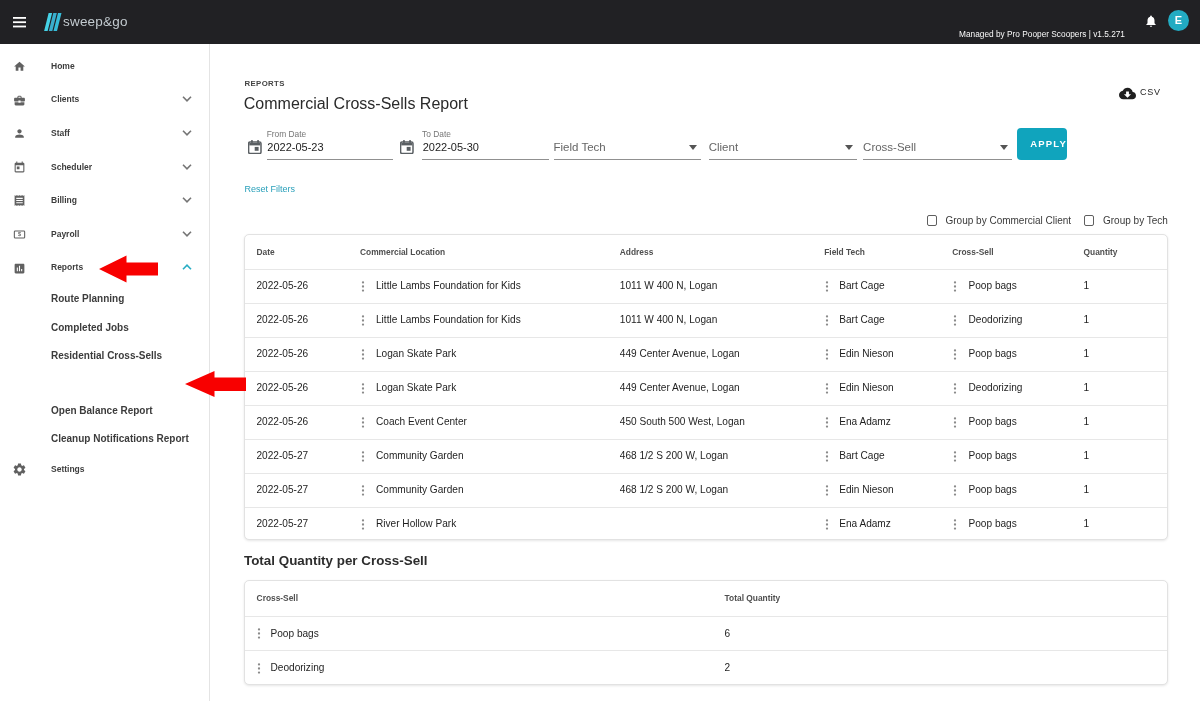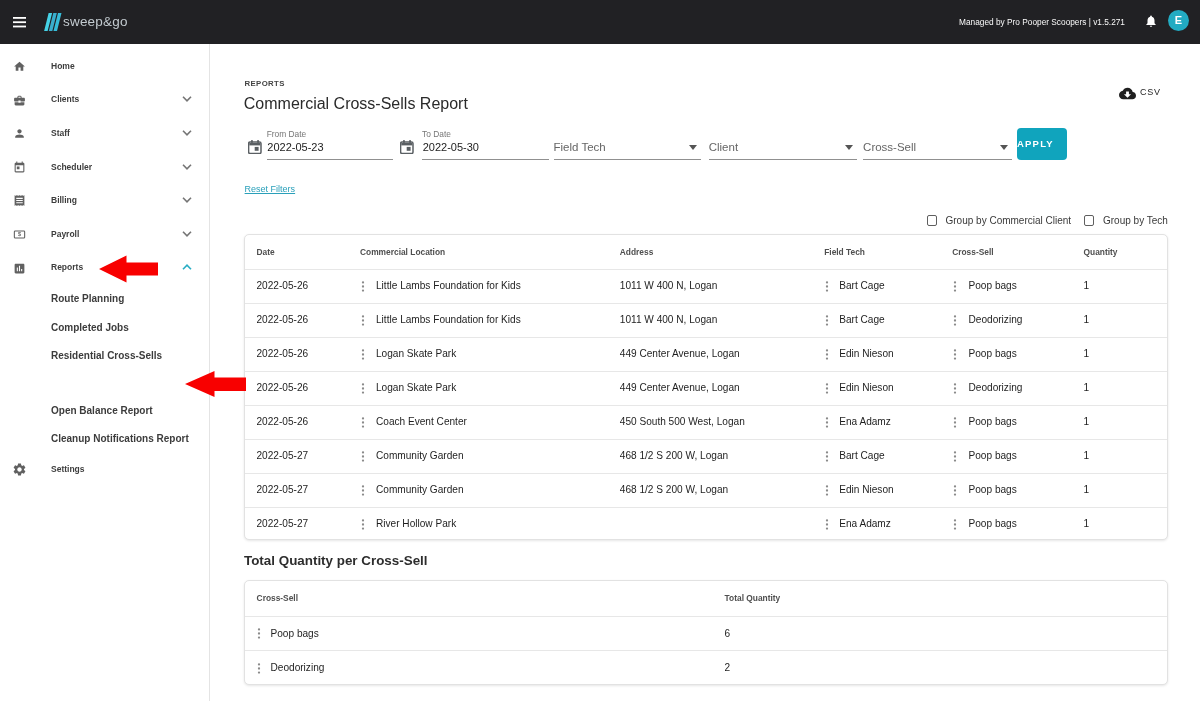--- a/index.html
+++ b/index.html
@@ -1,20 +1,20 @@
 <!DOCTYPE html>
 <html><head>
 <meta charset="utf-8">
 <style>
 *{margin:0;padding:0;box-sizing:border-box}
 html,body{width:1200px;height:701px;background:#fff;font-family:"Liberation Sans",sans-serif;overflow:hidden;position:relative}
 .abs{position:absolute}
 
 #topbar{position:absolute;left:0;top:0;width:1200px;height:44px;background:#212124;z-index:30}
-#tb-right{position:absolute;right:75px;top:0;height:32px;line-height:44px;color:#fafafa;font-size:8.3px}
+#tb-right{position:absolute;right:75px;top:12px;height:32px;line-height:44px;color:#fafafa;font-size:8.3px}
 #avatar{position:absolute;left:1168px;top:10px;width:21px;height:21px;border-radius:50%;background:#22abc2;color:#fff;font-size:11px;font-weight:bold;text-align:center;line-height:21px}
 #logo-text{position:absolute;left:63px;top:0;height:44px;line-height:44px;color:#c3cbd0;font-size:13.5px;letter-spacing:.2px}
 
 #sidebar{position:absolute;left:0;top:44px;width:210px;height:657px;background:#fff;border-right:1px solid #e4e4e4;z-index:5}
 .mi{position:absolute;left:0;width:210px;height:33.6px}
 .mi .t{position:absolute;left:51px;top:0;line-height:33.6px;font-size:8.5px;font-weight:bold;color:#3d3d3d;white-space:nowrap}
 .mi svg.ic{position:absolute;left:13px;top:10.3px}
 .mi svg.ch{position:absolute;left:182px;top:13px}
 .si{position:absolute;left:0;width:210px;height:28.1px}
 .si .t{position:absolute;left:51px;top:0;line-height:28.1px;font-size:10px;font-weight:bold;color:#3c3c3c;white-space:nowrap}
@@ -22,22 +22,22 @@
 .si.active .t{color:#29a5bf}
 #lbl-reports{position:absolute;left:244.6px;top:78.5px;line-height:10px;font-size:7.8px;font-weight:bold;color:#454545;letter-spacing:.35px}
 #h1{position:absolute;left:243.8px;top:93.5px;line-height:20px;font-size:16px;color:#2a2a2a}
 #csv{position:absolute;left:1119px;top:83px;width:60px;height:18px;color:#1f1f1f}
 #csv span{position:absolute;left:21px;top:0;line-height:18px;font-size:9px;font-weight:normal;letter-spacing:.7px}
 
 .fld-label{position:absolute;font-size:8.4px;color:#767676;line-height:10px}
 .fld-value{position:absolute;font-size:11px;color:#1c1c1c;line-height:13px}
 .uline{position:absolute;height:0;border-bottom:1px solid #909090}
 .sel-label{position:absolute;font-size:11.5px;color:#666;line-height:13px}
-#apply{position:absolute;left:1017px;top:128px;width:50px;height:32px;background:#10a4bd;border-radius:4px;color:#fff;font-size:9.5px;font-weight:bold;letter-spacing:1.2px;text-align:left;line-height:32px}
-#reset{position:absolute;left:244.6px;top:183.5px;font-size:9px;color:#2aa0ba;line-height:11px;text-decoration:underline}
+#apply{position:absolute;left:1017px;top:128px;width:50px;height:32px;background:#10a4bd;border-radius:4px;color:#fff;font-size:9.5px;font-weight:bold;letter-spacing:1.2px;text-align:right;line-height:32px}
+#reset{position:absolute;left:244.6px;top:183.5px;font-size:9px;color:#2aa0ba;line-height:11px;}
 .cb{position:absolute;width:10.5px;height:10.5px;border:1.2px solid #5f5f5f;border-radius:2px}
 .cb-label{position:absolute;font-size:10px;color:#3a3a3a;line-height:12px}
 
 .card{position:absolute;background:#fff;border:1px solid #e2e2e2;border-radius:5px;box-shadow:0 1px 2.5px rgba(0,0,0,.1)}
 .trow{position:absolute;left:0;width:100%;border-top:1px solid #e7e7e7}
 .trow span{position:absolute;white-space:nowrap;font-size:10.1px;color:#1e1e1e}
 .thead span{position:absolute;white-space:nowrap;font-size:8.4px;font-weight:bold;color:#4f4f4f}
 svg.dots{position:absolute}
 #h2{position:absolute;left:244px;top:553px;line-height:15px;font-size:13.4px;font-weight:bold;color:#2d2d2d}
 

